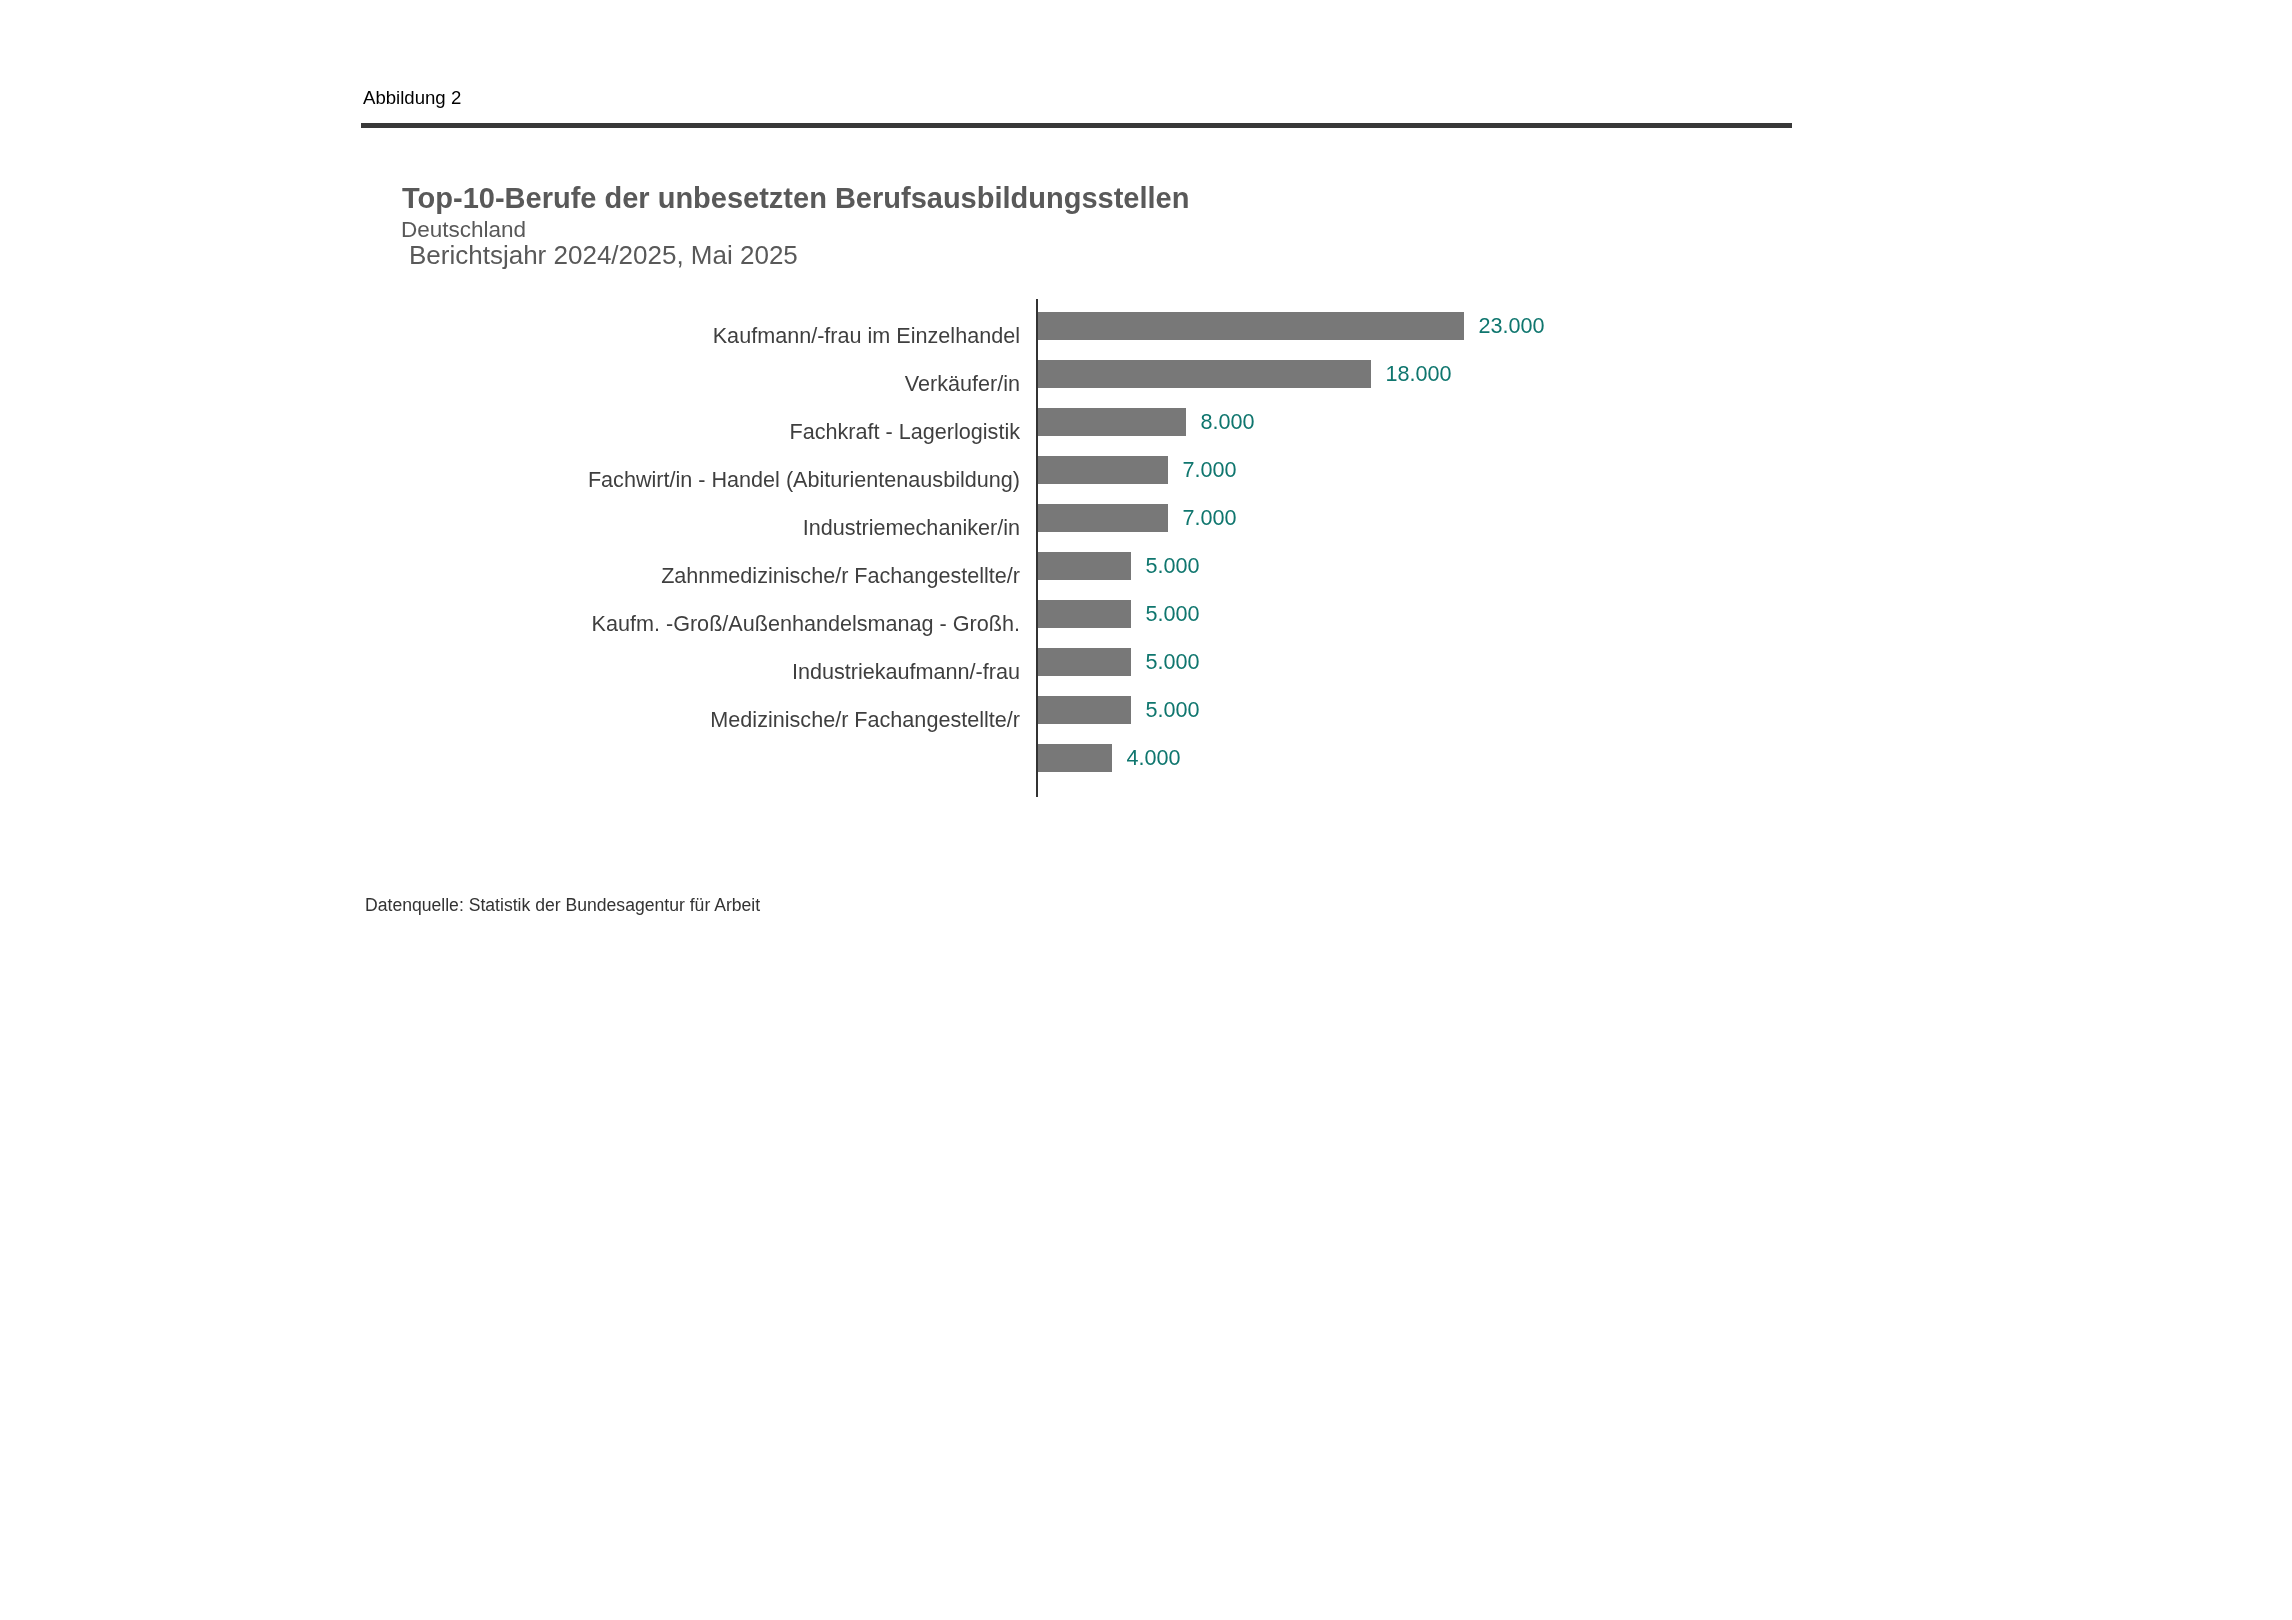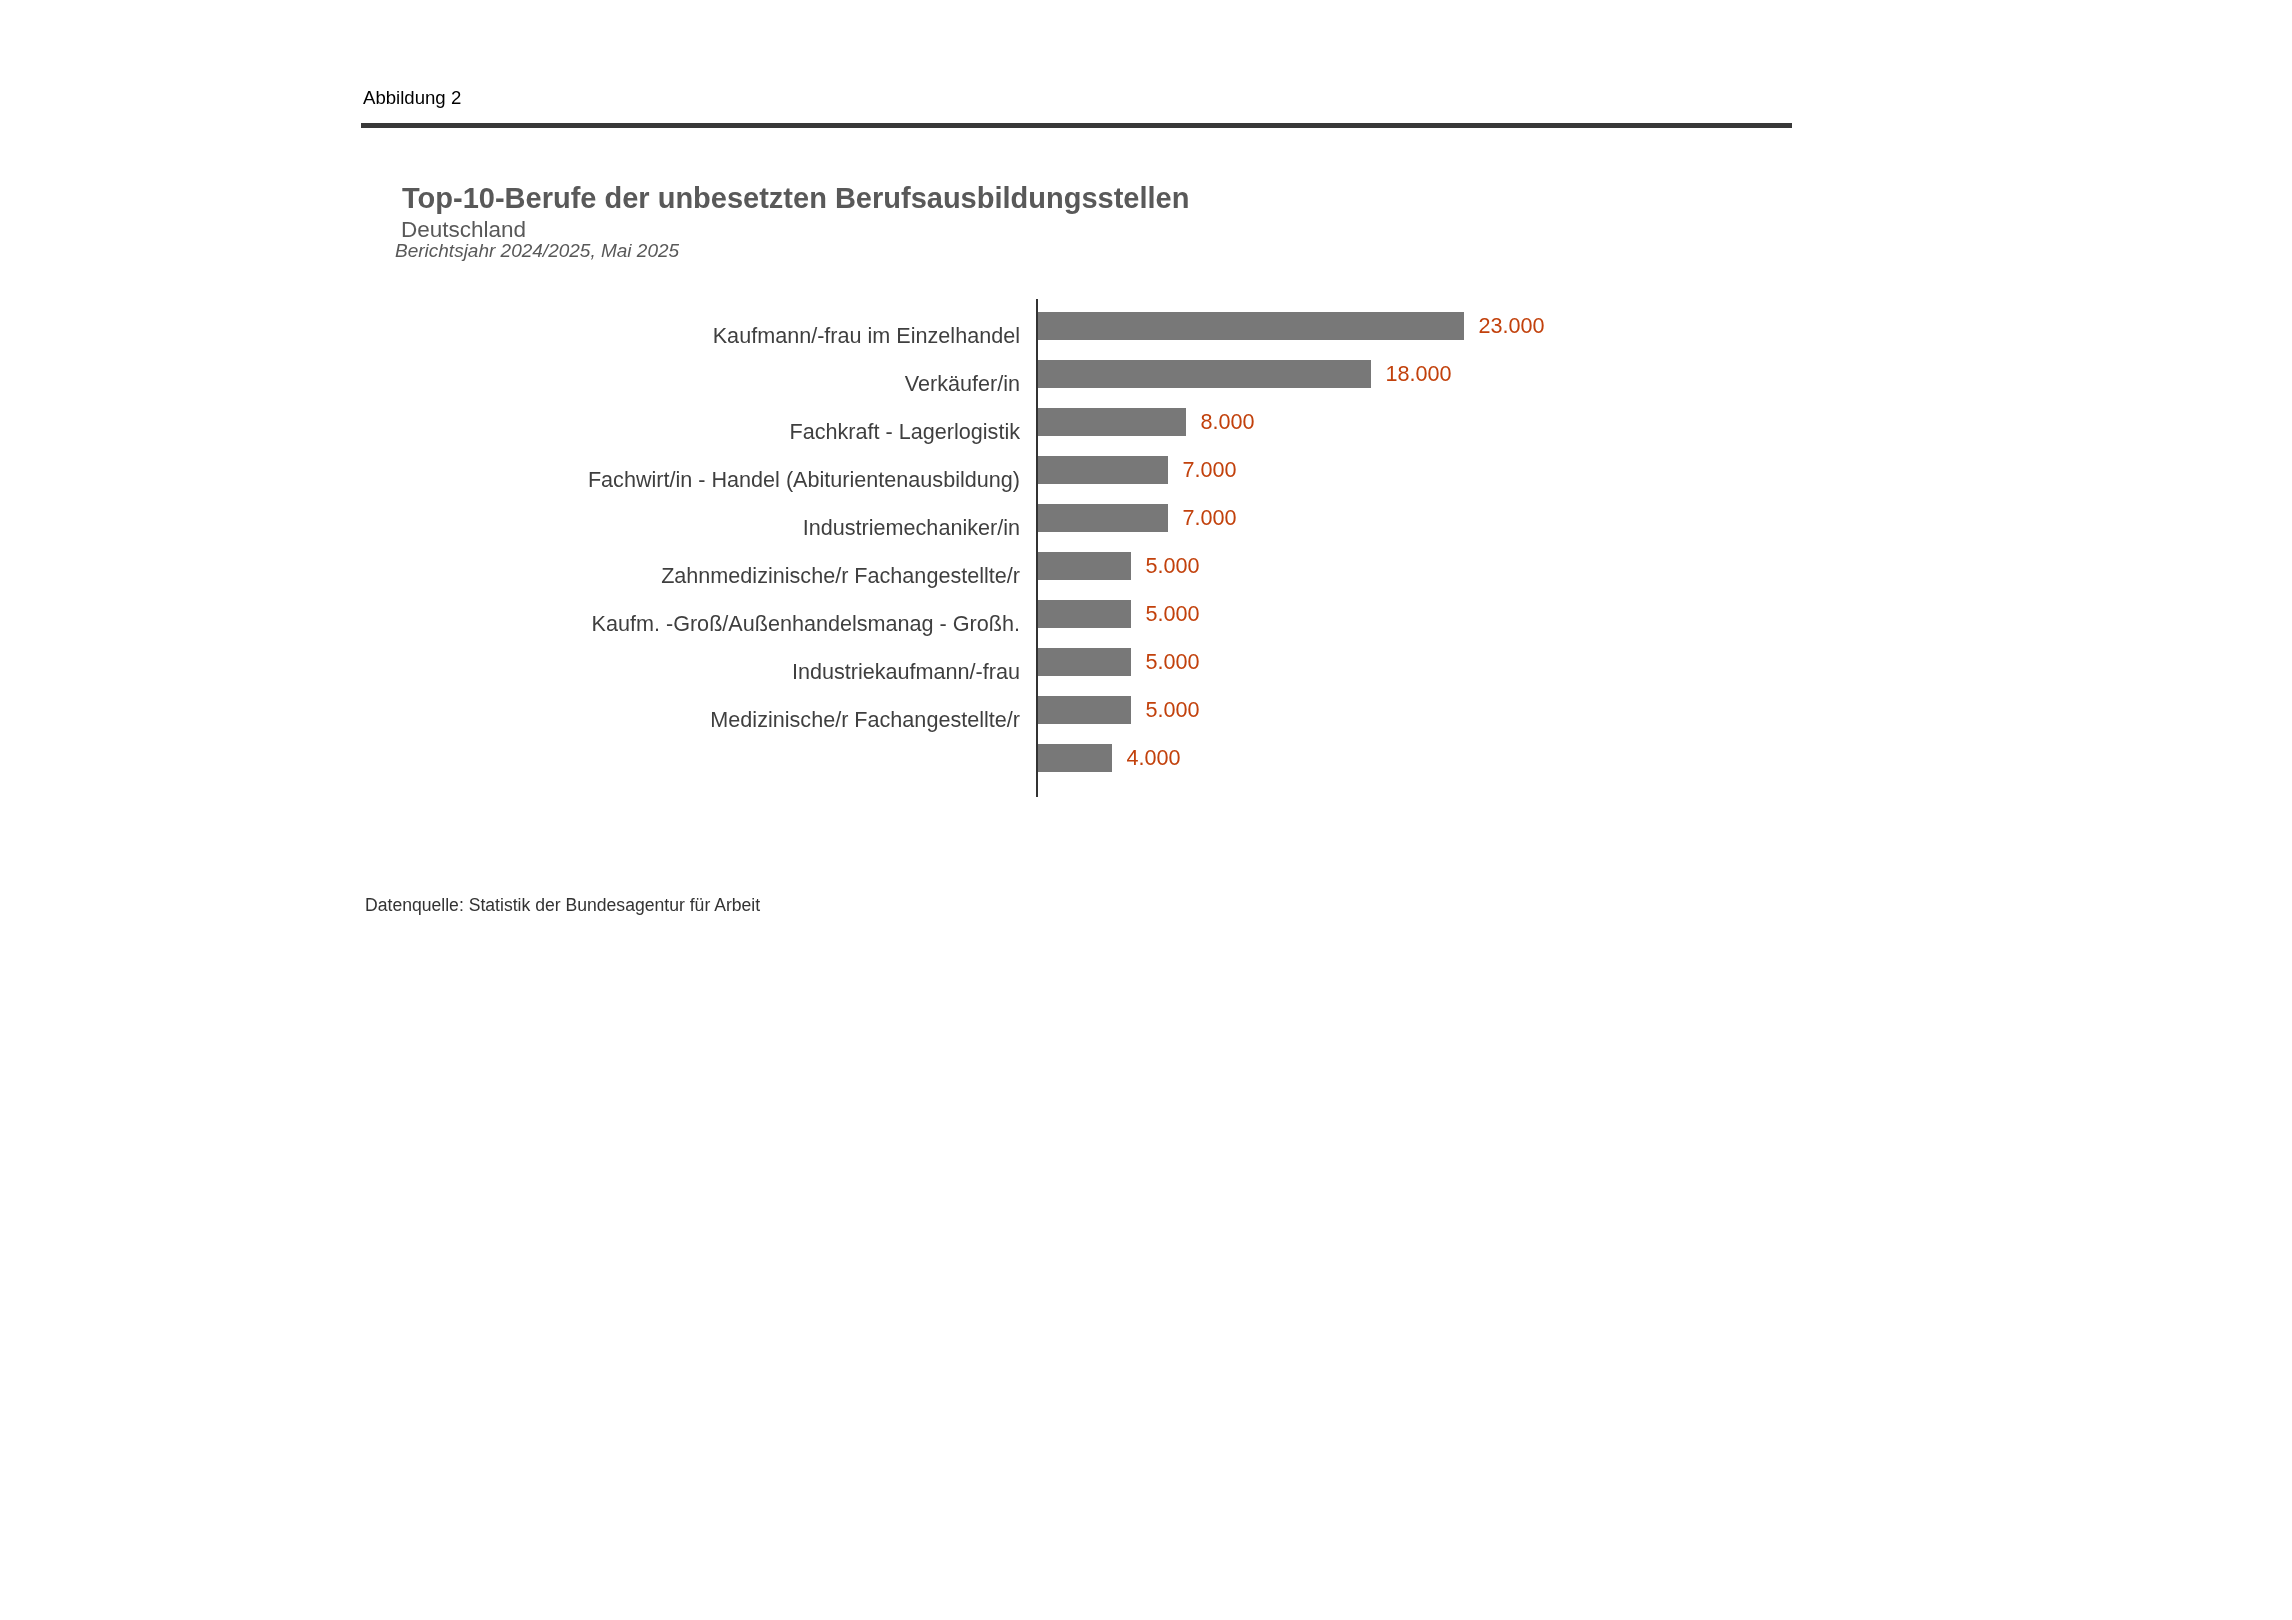--- a/index.html
+++ b/index.html
@@ -38,26 +38,25 @@
   .chart-subtitle-region {
     position: absolute;
     left: 401px;
     top: 217px;
     font-size: 22.5px;
     color: #595959;
     white-space: nowrap;
   }
   .chart-subtitle-period {
     position: absolute;
-    left: 395px;
+    left: 409px;
     top: 240px;
-    font-size: 19px;
+    font-size: 26px;
     color: #595959;
     white-space: nowrap;
-    font-style: italic;
   }
   .chart {
     position: absolute;
     left: 405px;
     top: 299px;
     display: flex;
   }
   .labels-col {
     width: 615px;
     padding: 2.9px 0 14.7px 0;
@@ -80,21 +79,21 @@
     white-space: nowrap;
     text-align: right;
     margin-top: 21px;
   }
   .bar {
     height: 27.4px;
     background: #787878;
   }
   .value-label {
     font-size: 21.6px;
-    color: #c2410c;
+    color: #0f766e;
     margin-left: 14.7px;
     white-space: nowrap;
     text-align: center;
   }
   .source-note {
     position: absolute;
     left: 365px;
     top: 895px;
     font-size: 17.6px;
     color: #333333;

